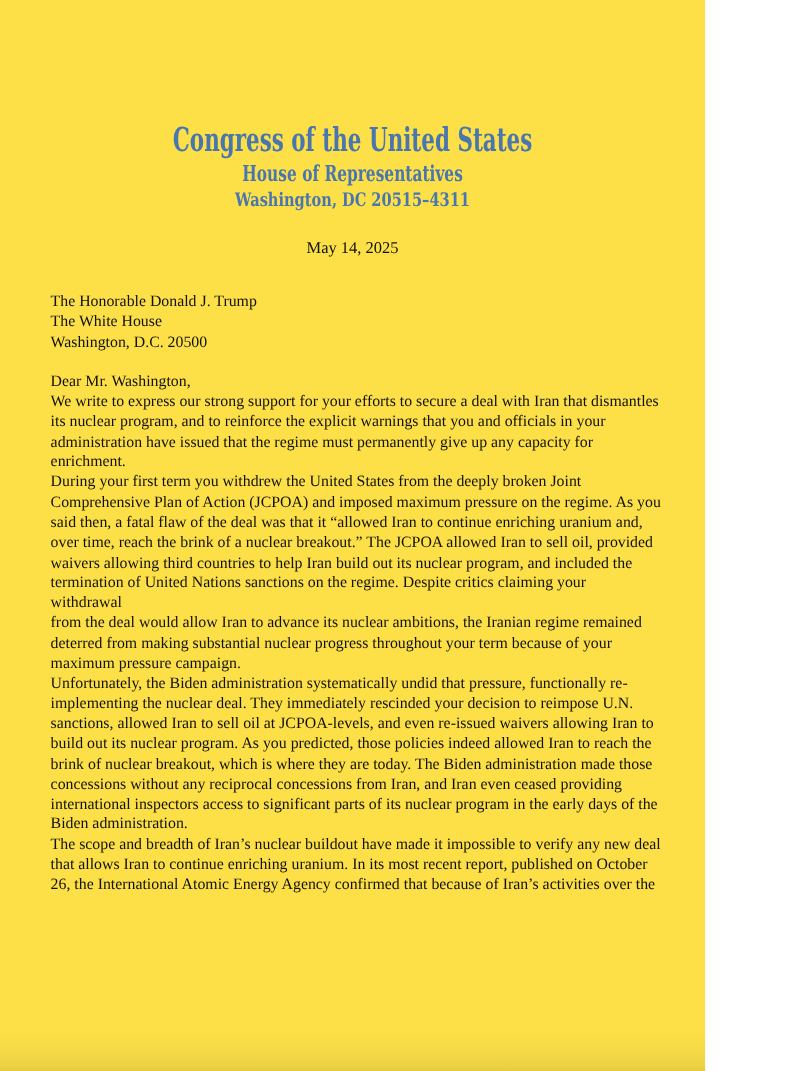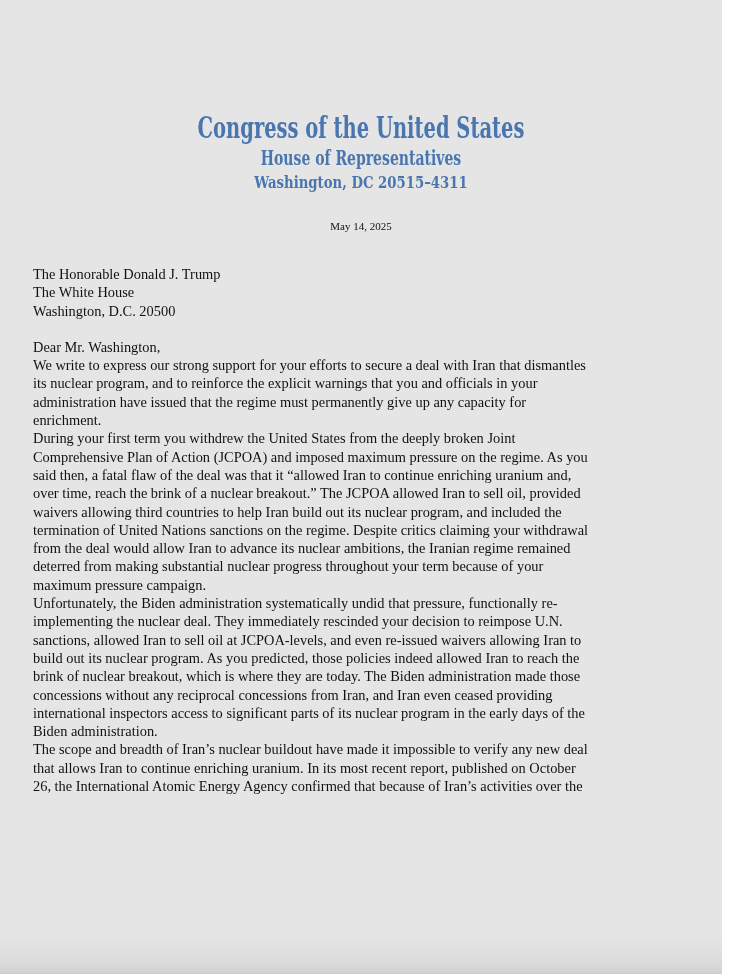--- a/index.html
+++ b/index.html
@@ -2,23 +2,23 @@
 <html><head>
 <meta charset="utf-8">
 <style>
   html, body {
     margin: 0;
     padding: 0;
     background: #ffffff;
   }
   .page {
     position: relative;
-    width: 722px;
+    width: 641px;
     height: 974px;
-    background: #e5e5e5;
+    background: #fde047;
     overflow: hidden;
     font-family: "Liberation Serif", serif;
     color: #111111;
   }
   
   .letterhead {
     padding-top: 112px;
     text-align: center;
     color: #4a76b0;
   }
@@ -44,27 +44,27 @@
     font-size: 17px;
     line-height: 19px;
     margin-top: 4px;
     transform: scaleX(0.78);
     transform-origin: 50% 50%;
   }
   
   .date-line {
     margin-top: 25px;
     text-align: center;
-    font-size: 11px;
+    font-size: 15px;
     line-height: 19px;
   }
   
   .letter-body {
     margin-top: 29px;
-    padding-left: 33px;
+    padding-left: 46px;
     padding-right: 40px;
     font-size: 14.4px;
     line-height: 18.3px;
   }
   .recipient div {
     white-space: nowrap;
   }
   .salutation {
     margin-top: 18px;
   }

